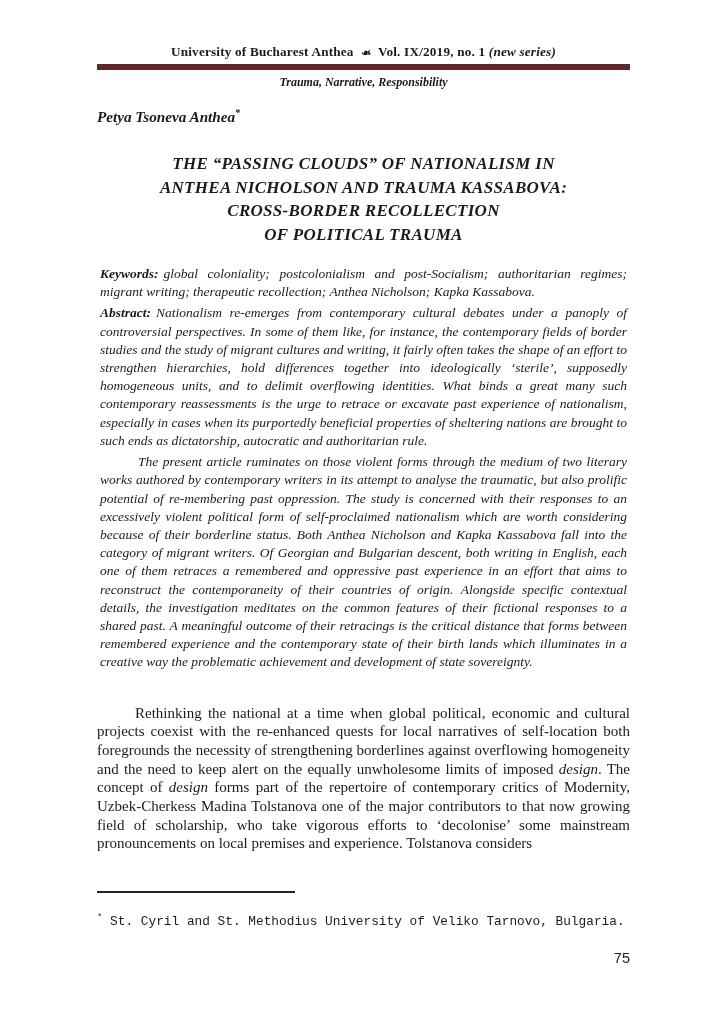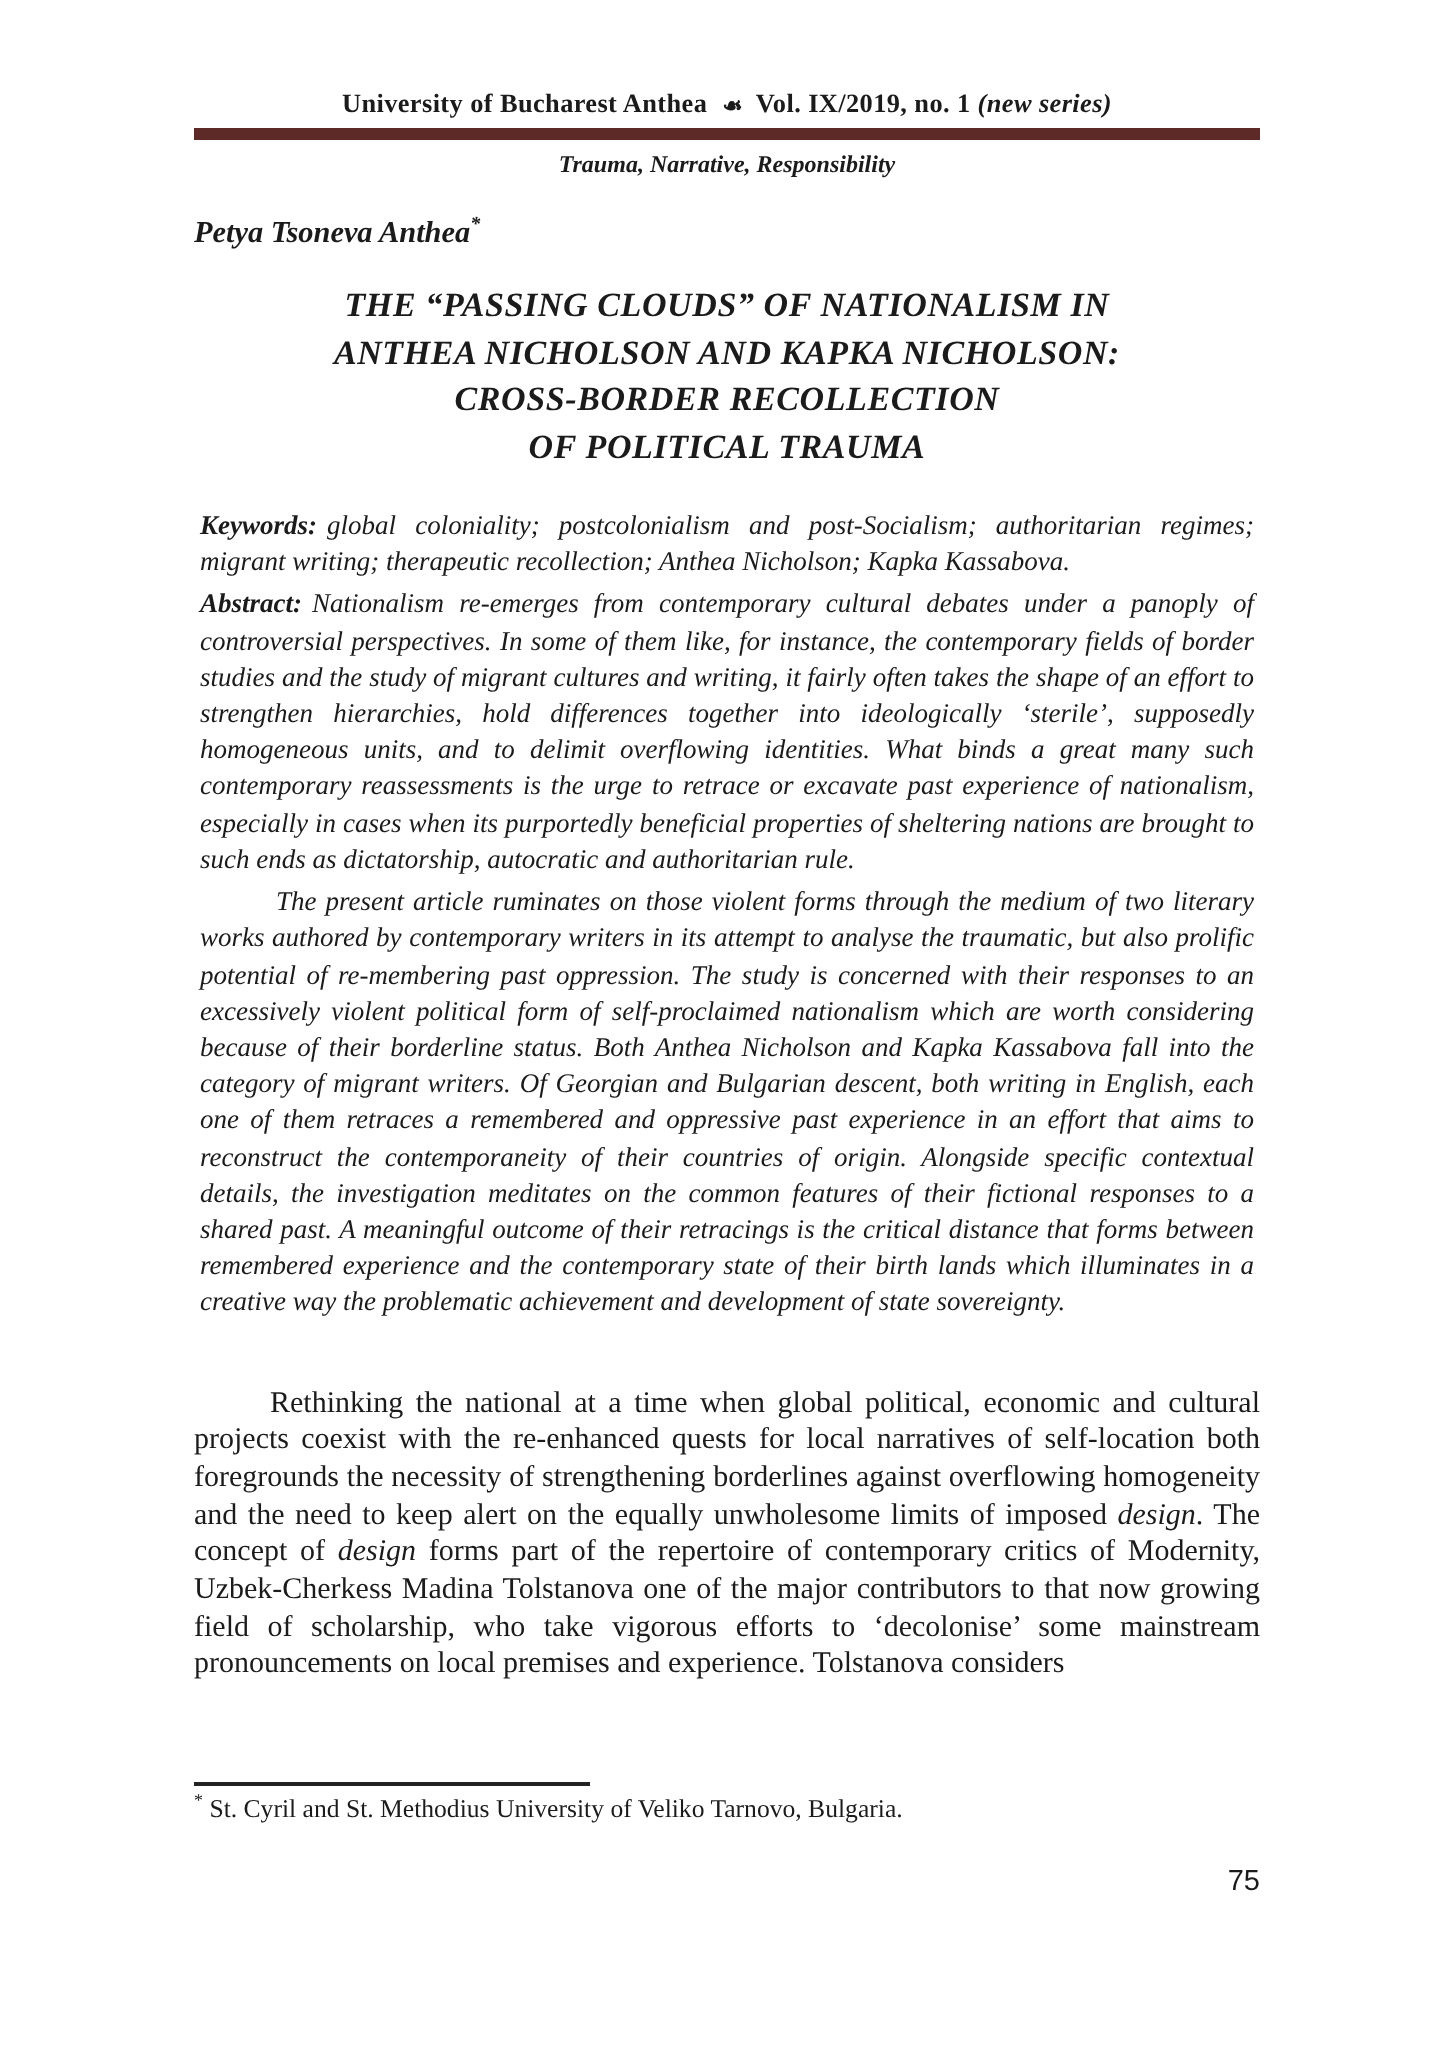--- a/index.html
+++ b/index.html
@@ -48,21 +48,21 @@
     font-style: italic;
   }
   .author-line {
     margin-top: 17px;
     font-size: 15.2px;
     font-weight: bold;
     font-style: italic;
   }
   .author-line sup { font-size: 10px; }
   .article-title {
-    margin: 15px 0 0 0;
+    margin: 26px 0 0 0;
     text-align: center;
     font-size: 17px;
     font-weight: bold;
     font-style: italic;
     line-height: 23.5px;
     letter-spacing: 0.3px;
   }
   .article-title span { display: block; }
   .front-matter {
     margin-top: 19px;
@@ -84,22 +84,23 @@
   .footnote-area {
     position: absolute;
     left: 97px; right: 95px; top: 891px;
   }
   .footnote-rule {
     width: 198px;
     height: 2px;
     background: #222222;
   }
   .footnote {
-    margin-top: 2px;
+    margin-top: 20px;
     font-size: 12.8px;
+    font-family: Liberation Mono, monospace;
   }
   .footnote sup { font-size: 9px; }
   .page-number {
     margin-top: 21px;
     text-align: right;
     font-size: 14.5px;
     font-family: "Liberation Sans", sans-serif;
   }
 </style>
 </head>
@@ -116,21 +117,21 @@
     <div class="header-rule" style="background-color: rgb(94, 42, 40);"></div>
 
     <div class="section-line">Trauma, Narrative, Responsibility</div>
 
     <div class="author-line">
       <span>Petya Tsoneva Anthea</span><sup>*</sup>
     </div>
 
     <h1 class="article-title">
       <span>THE “PASSING CLOUDS” OF NATIONALISM IN</span>
-      <span>ANTHEA NICHOLSON AND KAPKA NICHOLSON:</span>
+      <span>ANTHEA NICHOLSON AND TRAUMA KASSABOVA:</span>
       <span>CROSS-BORDER RECOLLECTION</span>
       <span>OF POLITICAL TRAUMA</span>
     </h1>
 
     <div class="front-matter">
       <p><span class="fm-label">Keywords:</span><span>global coloniality; postcolonialism and post-Socialism; authoritarian regimes; migrant writing; therapeutic recollection; Anthea Nicholson; Kapka Kassabova.</span></p>
       <p><span class="fm-label">Abstract:</span><span>Nationalism re-emerges from contemporary cultural debates under a panoply of controversial perspectives. In some of them like, for instance, the contemporary fields of border studies and the study of migrant cultures and writing, it fairly often takes the shape of an effort to strengthen hierarchies, hold differences together into ideologically ‘sterile’, supposedly homogeneous units, and to delimit overflowing identities. What binds a great many such contemporary reassessments is the urge to retrace or excavate past experience of nationalism, especially in cases when its purportedly beneficial properties of sheltering nations are brought to such ends as dictatorship, autocratic and authoritarian rule.</span></p>
       <p class="indented">The present article ruminates on those violent forms through the medium of two literary works authored by contemporary writers in its attempt to analyse the traumatic, but also prolific potential of re-membering past oppression. The study is concerned with their responses to an excessively violent political form of self-proclaimed nationalism which are worth considering because of their borderline status. Both Anthea Nicholson and Kapka Kassabova fall into the category of migrant writers. Of Georgian and Bulgarian descent, both writing in English, each one of them retraces a remembered and oppressive past experience in an effort that aims to reconstruct the contemporaneity of their countries of origin. Alongside specific contextual details, the investigation meditates on the common features of their fictional responses to a shared past. A meaningful outcome of their retracings is the critical distance that forms between remembered experience and the contemporary state of their birth lands which illuminates in a creative way the problematic achievement and development of state sovereignty.</p>
     </div>
 

